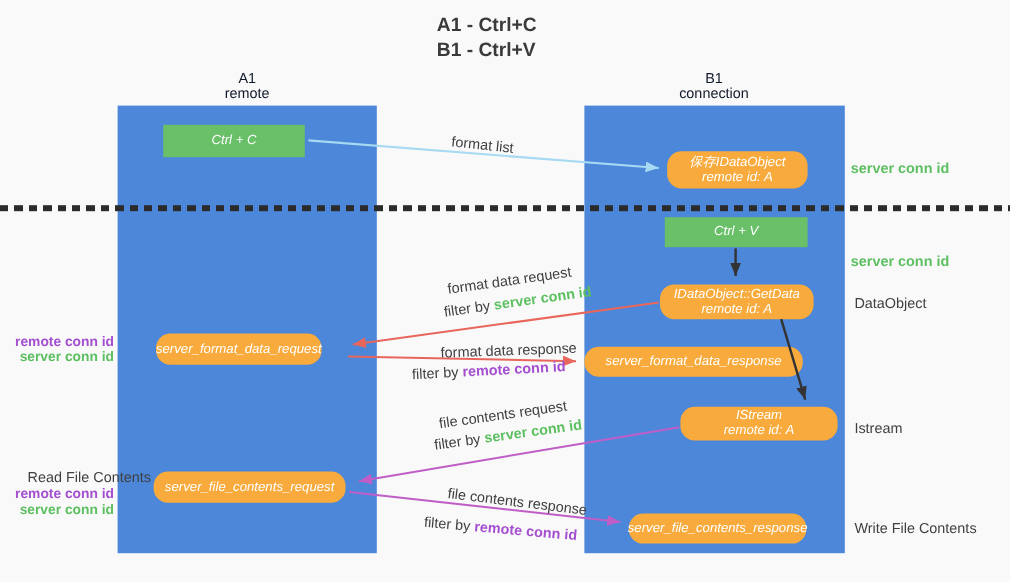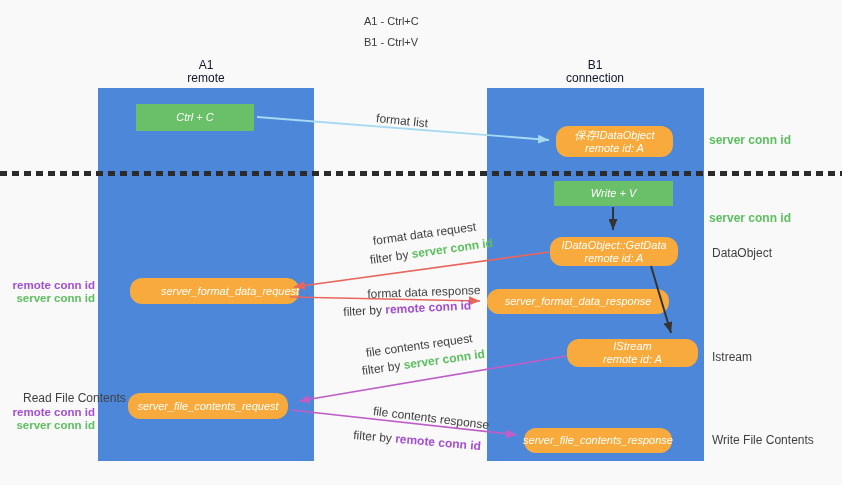--- a/index.html
+++ b/index.html
@@ -1,37 +1,37 @@
 <!DOCTYPE html>
 <html><head>
 <meta charset="utf-8">
 <style>
   html,body{margin:0;padding:0;}
   body{background:#e9e9e9;font-family:"Liberation Sans",sans-serif;}
   .stage{position:relative;width:842px;height:485px;background:#f9f9f9;overflow:hidden;
          font-family:"Liberation Sans",sans-serif;color:#3c3c3c;}
   .abs{position:absolute;}
-  .title{left:364px;top:11px;font-size:11px;line-height:21px;color:#3a3a3a;}
+  .title{left:364px;top:11px;font-size:16px;line-height:21px;color:#3a3a3a;font-weight:bold;}
   .lane{background:#4c87d9;}
   .lane-left{left:98px;top:88px;width:216px;height:373px;}
   .lane-right{left:487px;top:88px;width:217px;height:373px;}
   .lane-header{top:59px;width:120px;text-align:center;font-size:12px;line-height:13px;color:#0f172a;}
   .hdr-left{left:146px;}
   .hdr-right{left:535px;}
   .divider{left:0;top:171px;width:842px;height:5px;
            background:repeating-linear-gradient(90deg,#2b2b2b 0 7px,rgba(0,0,0,0) 7px 12px);}
   .node{display:flex;flex-direction:column;align-items:center;justify-content:center;
         color:#fff;font-size:11px;line-height:13px;text-align:center;font-style:italic;}
   .green{background:#6abf69;}
   .orange{background:#f8ab3c;border-radius:12px;}
   .n-ctrl-c{left:136px;top:104px;width:118px;height:27px;}
   .n-save{left:556px;top:126px;width:117px;height:31px;}
   .n-ctrl-v{left:554px;top:181px;width:119px;height:25px;}
   .n-getdata{left:550px;top:237px;width:128px;height:29px;}
-  .n-fmt-req{left:130px;top:278px;width:138px;height:26px;padding-left:31px;}
+  .n-fmt-req{left:130px;top:278px;width:138px;height:26px;}
   .n-fmt-resp{left:487px;top:289px;width:182px;height:25px;}
   .n-istream{left:567px;top:339px;width:131px;height:28px;}
   .n-file-req{left:128px;top:393px;width:160px;height:26px;}
   .n-file-resp{left:524px;top:428px;width:148px;height:25px;}
   .lbl{font-size:12px;color:#3f3f3f;white-space:nowrap;}
   .rot{transform-origin:left top;}
   .g{color:#5cbf60;font-weight:bold;}
   .p{color:#a44fd0;font-weight:bold;}
   .side-right{white-space:nowrap;}
   .left-col{left:0;width:95px;text-align:right;white-space:nowrap;}
@@ -62,21 +62,21 @@
   <div class="abs divider"></div>
 
   <div class="abs node green n-ctrl-c">
     <span>Ctrl + C</span>
   </div>
   <div class="abs node orange n-save">
     <span>保存IDataObject</span>
     <span>remote id: A</span>
   </div>
   <div class="abs node green n-ctrl-v">
-    <span>Write + V</span>
+    <span>Ctrl + V</span>
   </div>
   <div class="abs node orange n-getdata">
     <span>IDataObject::GetData</span>
     <span>remote id: A</span>
   </div>
   <div class="abs node orange n-fmt-req">
     <span>server_format_data_request</span>
   </div>
   <div class="abs node orange n-fmt-resp">
     <span>server_format_data_response</span>

